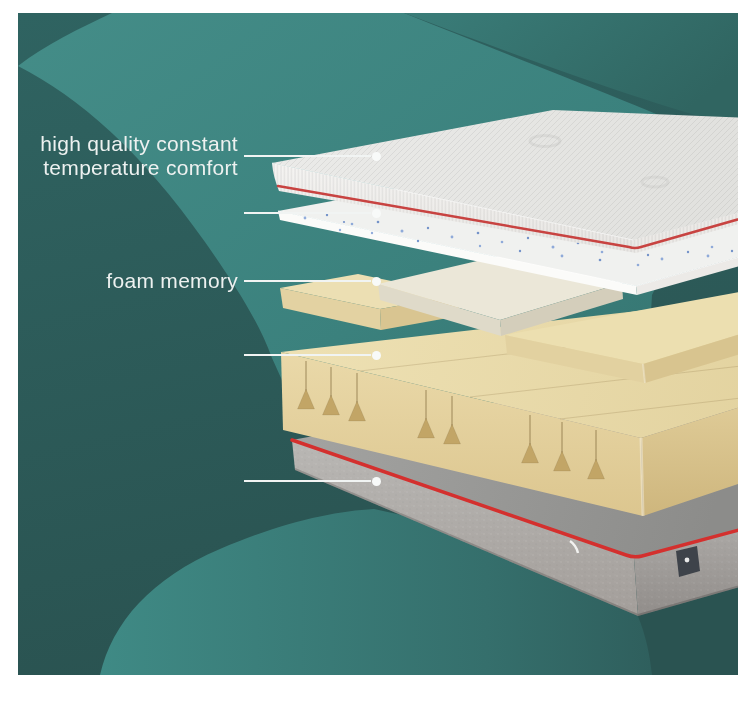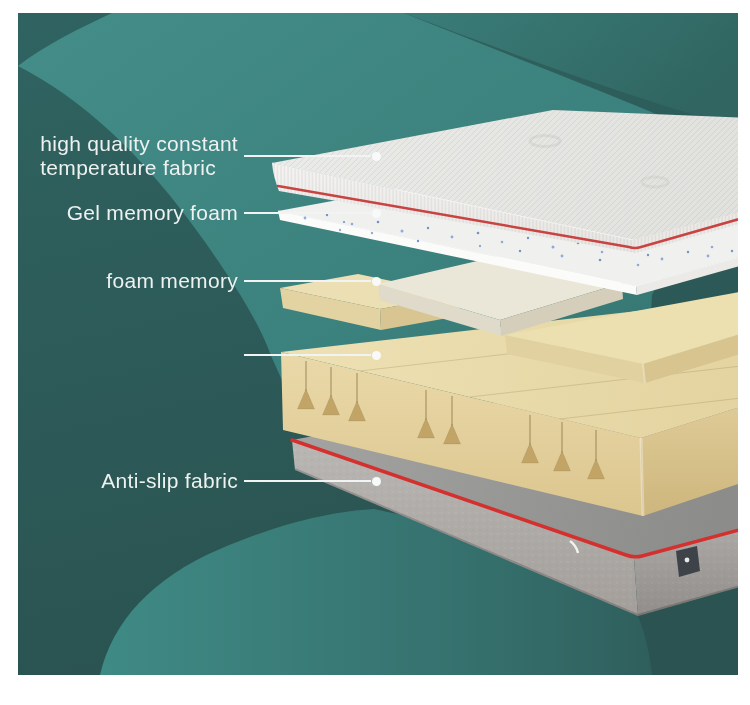--- a/index.html
+++ b/index.html
@@ -8,21 +8,21 @@
     width:750px;height:705px;
     background:#ffffff;
     overflow:hidden;
     font-family:"Liberation Sans", sans-serif;
   }
   .stage svg{position:absolute;left:0;top:0;display:block;}
   .labels{position:absolute;left:0;top:0;width:750px;height:705px;}
   .label{
     position:absolute;
     right:512px;
-    text-align:left;
+    text-align:right;
     color:#edf1f0;
     font-size:21px;
     line-height:23.5px;
     letter-spacing:.3px;
     white-space:nowrap;
   }
   .label span{display:block;}
   .leader{
     position:absolute;
     left:244px;
@@ -253,42 +253,34 @@
         <ellipse cx="655" cy="182" rx="13" ry="5" fill="none" stroke="rgba(0,0,0,0.045)" stroke-width="3"></ellipse>
         <path d="M278,186 L629,247 Q635,249 641,247 L750,216" stroke="#c84341" stroke-width="2.5" fill="none" stroke-linecap="round"></path>
       </g>
     </g>
   </svg>
 
   <div class="labels">
 
     <div class="label" style="top:132px">
       <span>high quality constant</span>
-      <span>temperature fabric</span>
+      <span>temperature comfort</span>
     </div>
     <div class="leader" style="top:155px"></div>
     <div class="ldot" style="top:152px"></div>
 
-    <div class="label" style="top:201px">
-      <span>Gel memory foam</span>
-      <span></span>
-    </div>
     <div class="leader" style="top:212px"></div>
     <div class="ldot" style="top:209px"></div>
 
     <div class="label" style="top:269px">
       <span>foam memory</span>
     </div>
     <div class="leader" style="top:280px"></div>
     <div class="ldot" style="top:277px"></div>
 
     <div class="leader" style="top:354px"></div>
     <div class="ldot" style="top:351px"></div>
 
-    <div class="label" style="top:469px">
-      <span>Anti-slip fabric</span>
-      <span></span>
-    </div>
     <div class="leader" style="top:480px"></div>
     <div class="ldot" style="top:477px"></div>
 
   </div>
 </div>
 
 </body></html>

